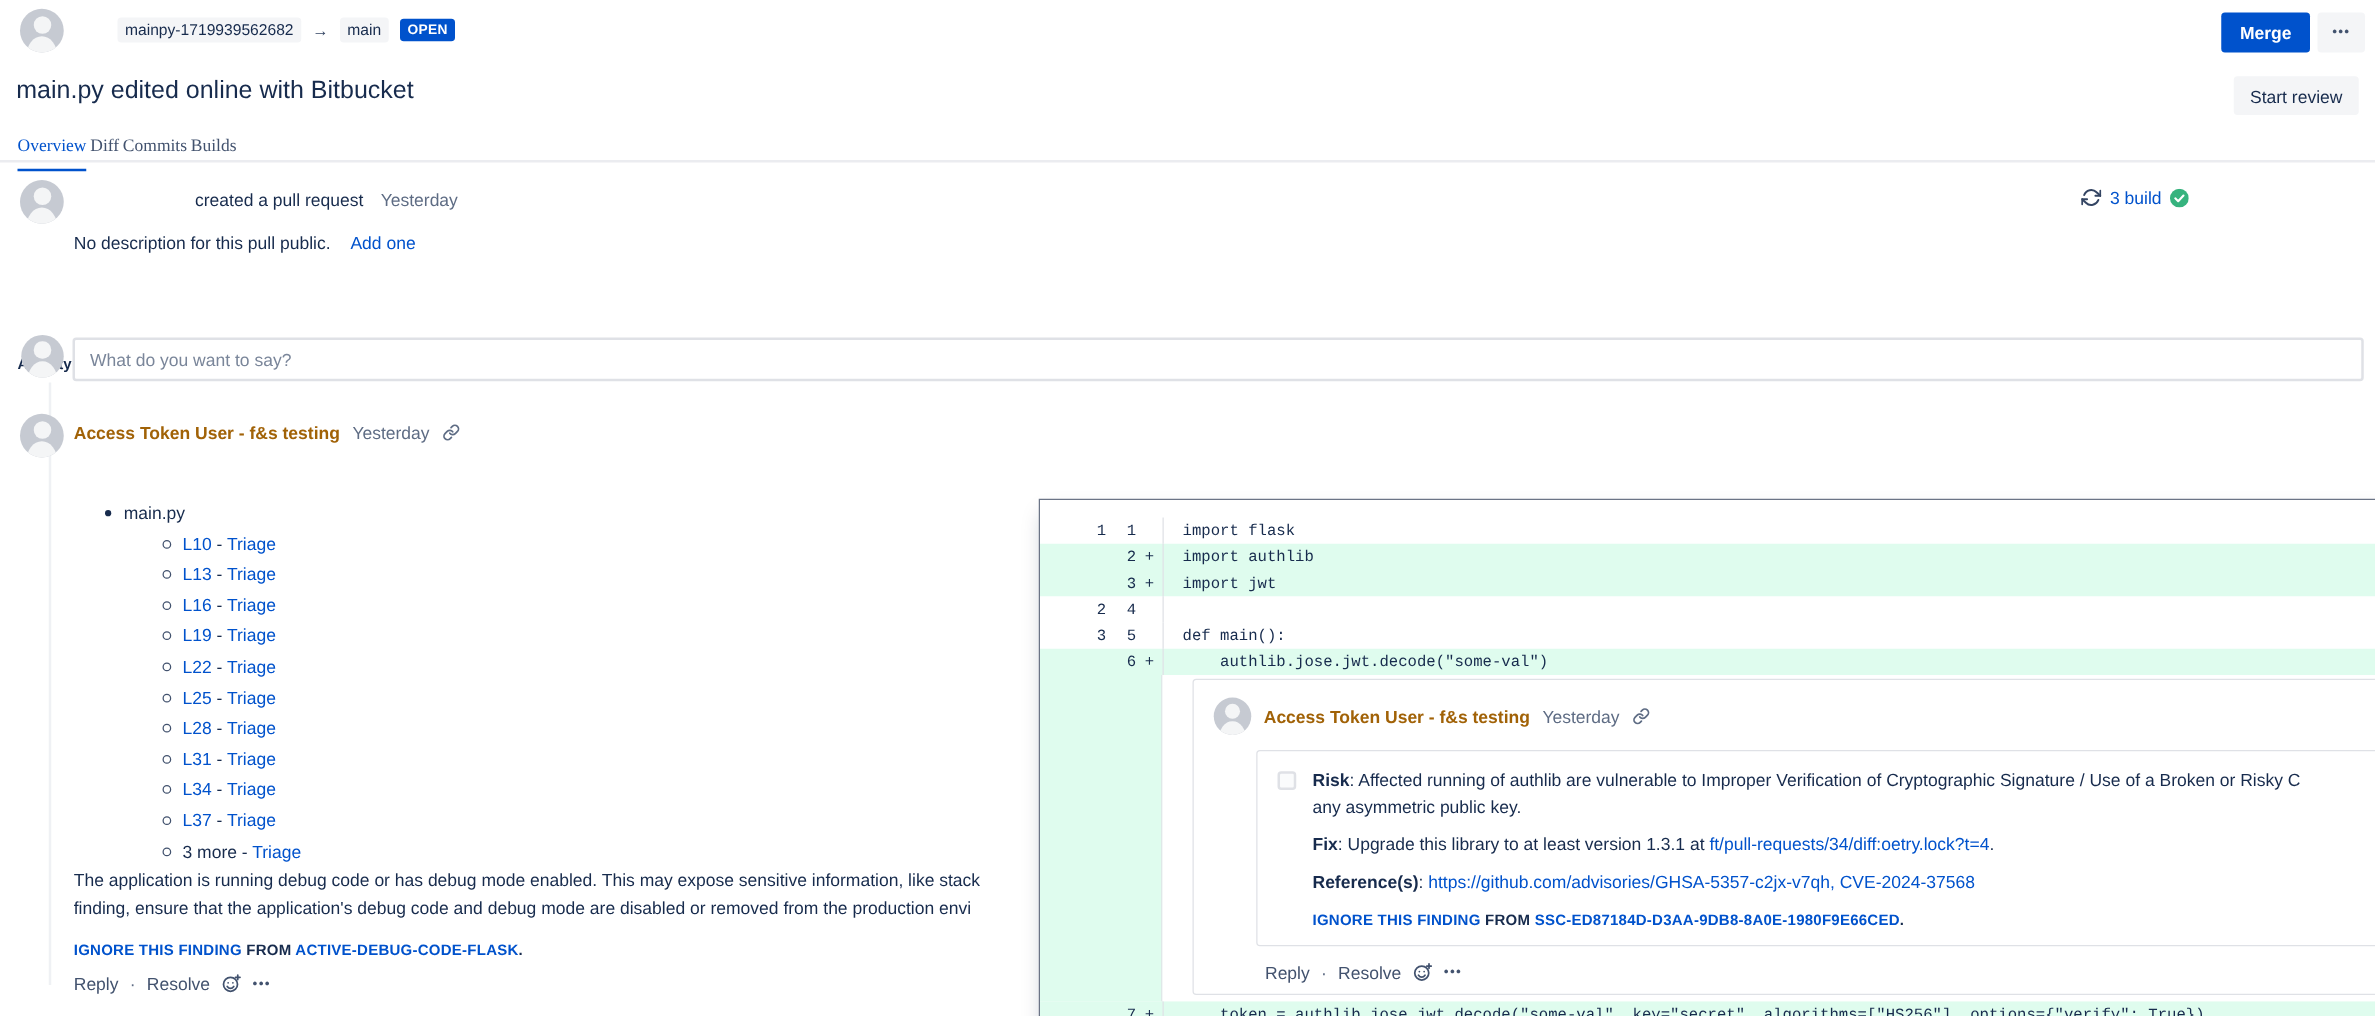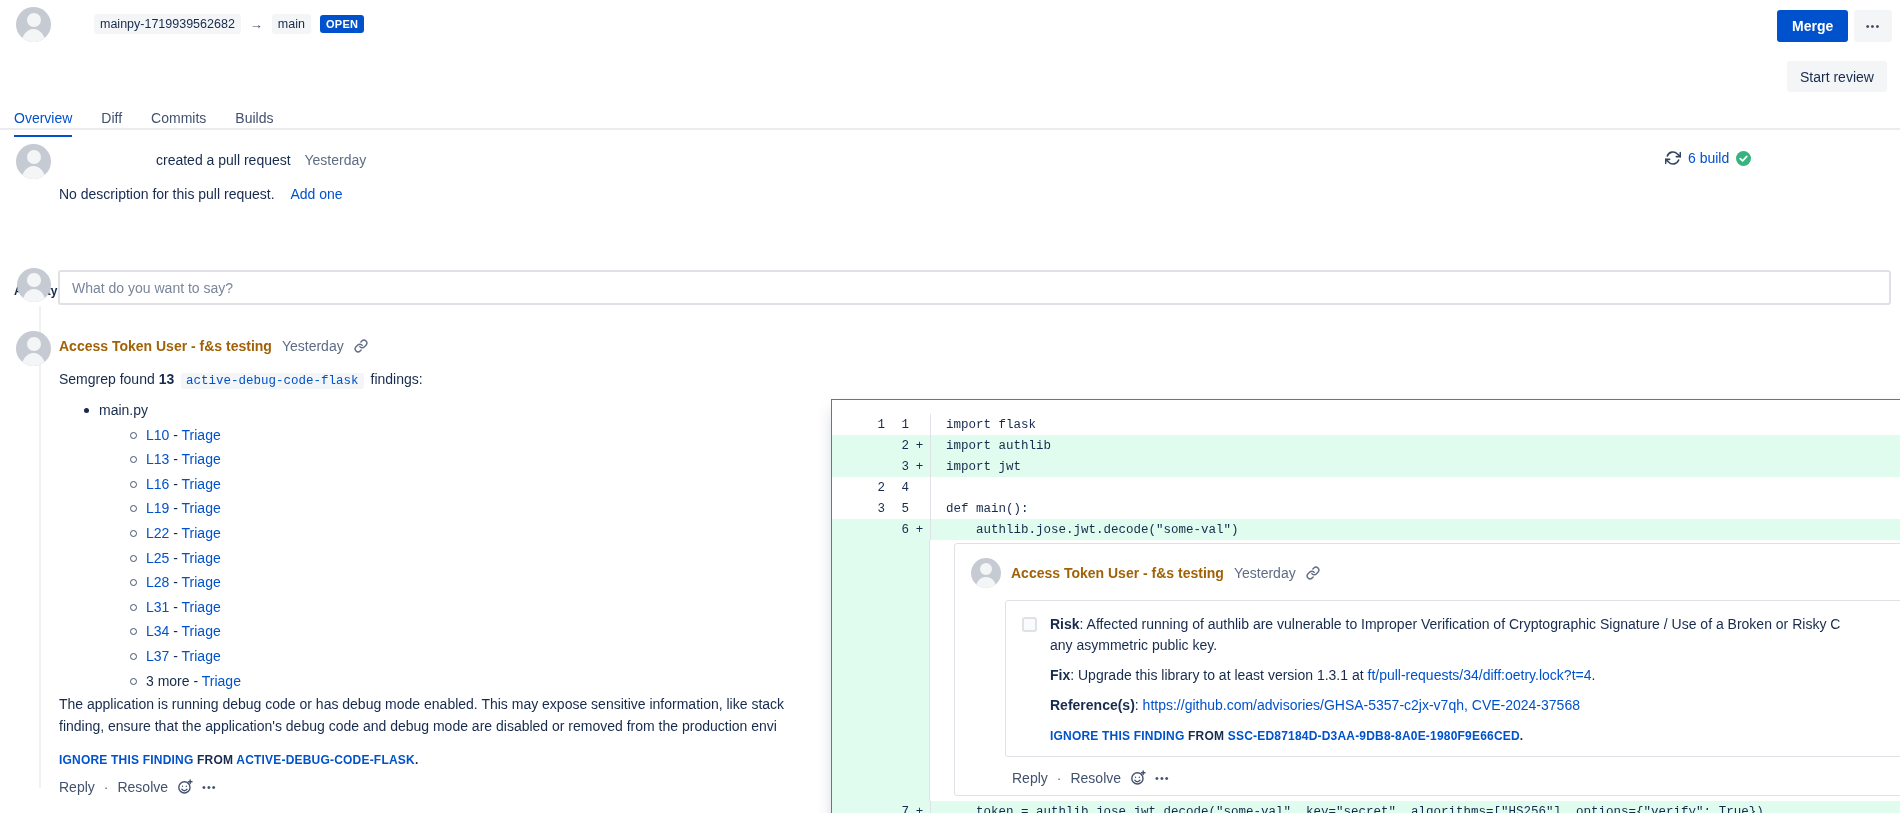--- a/index.html
+++ b/index.html
@@ -24,21 +24,21 @@
   .state-badge { background:#0052CC; color:#fff; font-size:11px; font-weight:bold; padding:3px 6px; border-radius:3px; letter-spacing:.3px; }
   #merge-btn { position:absolute; left:1777px; top:10px; height:32px; padding:0 15px; background:#0052CC; color:#fff;
     border:none; border-radius:3px; font-size:14px; font-weight:600; font-family:inherit; cursor:pointer; }
   #more-top-btn { position:absolute; left:1854px; top:10px; width:38px; height:32px; background:#F4F5F7; color:#42526E;
     border:none; border-radius:3px; font-size:11px; letter-spacing:1px; cursor:pointer; }
   #page-title { position:absolute; left:13px; top:61px; font-size:20px; font-weight:500; color:#172B4D; }
   #start-review-btn { position:absolute; left:1787px; top:61px; height:31px; padding:0 13px; background:#F4F5F7; color:#172B4D;
     border:none; border-radius:3px; font-size:14px; font-family:inherit; cursor:pointer; }
 
   
-  #tabs { position:absolute; left:14px; top:110px; display:flex; gap:29px; }
+  #tabs { position:absolute; left:14px; top:110px; display:flex; gap:3px;font-family:Liberation Serif, serif; }
   .tab { font-size:14px; color:#42526E; padding-bottom:9px; cursor:pointer; border-bottom:2px solid transparent; }
   .tab.active { color:#0052CC; border-bottom-color:#0052CC; }
   #tabs-divider { position:absolute; left:0; top:128px; width:1900px; height:2px; background:#EBECF0; }
 
   
   #event-avatar { left:16px; top:144px; width:35px; height:35px; }
   #event-row { position:absolute; left:156px; top:152px; }
   #event-row .time { margin-left:10px; }
   #build-status { position:absolute; left:1665px; top:150px; display:flex; align-items:center; gap:7px; }
   #no-desc { position:absolute; left:59px; top:186px; }
@@ -118,20 +118,21 @@
   <div class="avatar" id="avatar-top"></div>
   <div id="branch-row">
     <span class="lozenge">mainpy-1719939562682</span>
     <span class="branch-arrow">→</span>
     <span class="lozenge">main</span>
     <span class="state-badge">OPEN</span>
   </div>
   <button id="merge-btn">Merge</button>
   <button id="more-top-btn">•••</button>
 
+  <div id="page-title">main.py edited online with Bitbucket</div>
   <button id="start-review-btn">Start review</button>
 
   <div id="tabs">
     <div class="tab active">Overview</div>
     <div class="tab">Diff</div>
     <div class="tab">Commits</div>
     <div class="tab">Builds</div>
   </div>
   <div id="tabs-divider"></div>
 
@@ -141,54 +142,48 @@
     <span class="time subtle">Yesterday</span>
   </div>
   <div id="build-status">
     <span class="icon-btn">
       <svg width="16" height="16" viewBox="0 0 24 24" fill="none" stroke="#344563" stroke-width="2.4" stroke-linecap="round" stroke-linejoin="round">
         <path d="M23 4v6h-6"></path>
           <path d="M1 20v-6h6"></path>
         <path d="M3.51 9a9 9 0 0 1 14.85-3.36L23 10M1 14l4.64 4.36A9 9 0 0 0 20.49 15"></path>
       </svg>
     </span>
-    <a class="link">6 build</a>
+    <a class="link">3 build</a>
     <span>
       <svg width="15" height="15" viewBox="0 0 16 16">
           <circle cx="8" cy="8" r="8" fill="#36B37E"></circle>
         <path d="M4.5 8.2 7 10.6 11.5 5.8" stroke="#fff" stroke-width="1.8" fill="none" stroke-linecap="round" stroke-linejoin="round"></path>
         </svg>
     </span>
   </div>
   <div id="no-desc">
-    <span>No description for this pull request.</span>
+    <span>No description for this pull public.</span>
     <a class="link">Add one</a>
   </div>
 
   <div id="activity-heading">Activity</div>
   <div id="thread-line"></div>
   <div class="avatar" id="input-avatar"></div>
   <input id="comment-input" type="text" placeholder="What do you want to say?" style="">
 
   <div class="avatar" id="comment-avatar"></div>
   <div id="comment-header">
     <span class="author">Access Token User - f&amp;s testing</span>
     <span class="subtle">Yesterday</span>
     <span class="icon-btn">
       <svg width="14" height="14" viewBox="0 0 24 24" fill="none" stroke="#5E6C84" stroke-width="2.4" stroke-linecap="round" stroke-linejoin="round">
         <path d="M10 13a5 5 0 0 0 7.54.54l3-3a5 5 0 0 0-7.07-7.07l-1.72 1.71"></path>
         <path d="M14 11a5 5 0 0 0-7.54-.54l-3 3a5 5 0 0 0 7.07 7.07l1.71-1.71"></path>
       </svg>
     </span>
-  </div>
-  <div id="comment-intro">
-    <span>Semgrep found</span>
-    <span class="bold">13</span>
-    <a class="code-chip">active-debug-code-flask</a>
-    <span>findings:</span>
   </div>
 
   <ul id="findings-list">
     <li class="file-item">
       <span>main.py</span>
       <ul id="findings-sublist">
           <li class="finding-item"><a class="link">L10</a><span class="f-sep"> - </span><a class="link">Triage</a></li>
           <li class="finding-item"><a class="link">L13</a><span class="f-sep"> - </span><a class="link">Triage</a></li>
           <li class="finding-item"><a class="link">L16</a><span class="f-sep"> - </span><a class="link">Triage</a></li>
           <li class="finding-item"><a class="link">L19</a><span class="f-sep"> - </span><a class="link">Triage</a></li>

